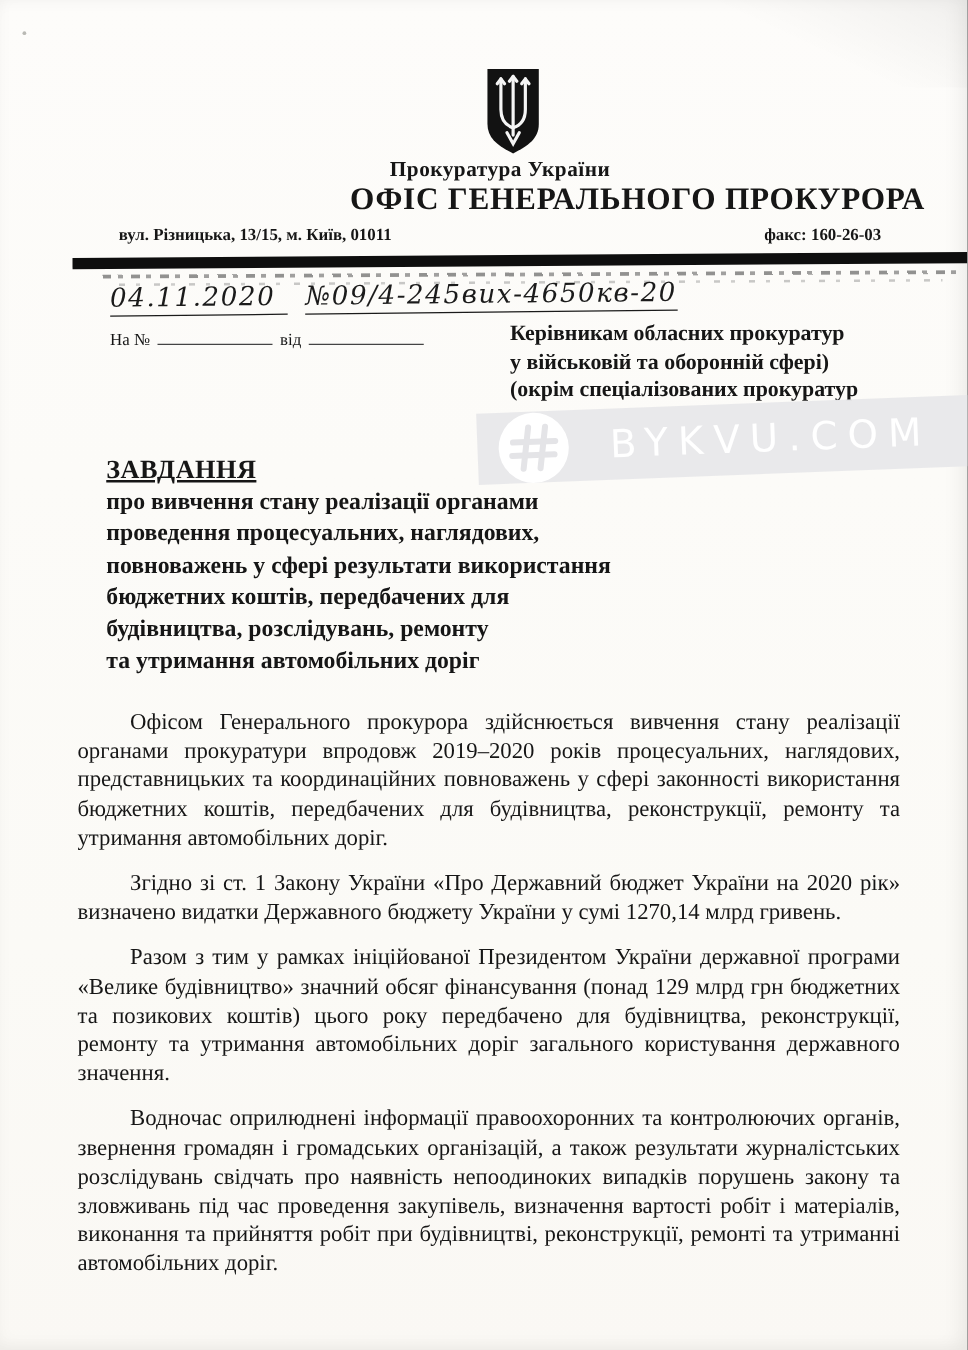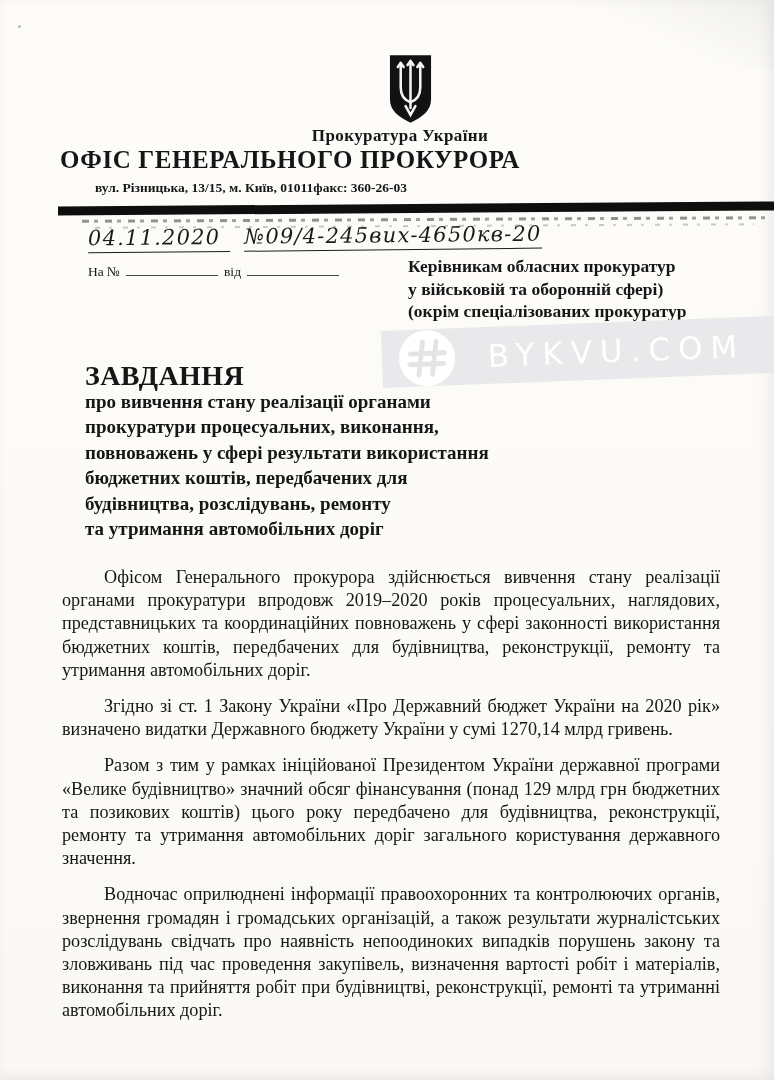--- a/index.html
+++ b/index.html
@@ -14,24 +14,24 @@
     color:#161616;
   }
   .corner-shade{position:absolute;top:0;right:0;width:230px;height:70px;
     background:linear-gradient(205deg,rgba(0,0,0,.05),rgba(0,0,0,0) 55%);}
   .speck{position:absolute;left:18px;top:25px;width:3px;height:3px;background:#b9b9b4;border-radius:50%;}
 
   
   .emblem{position:absolute;left:388px;top:54px;width:45px;height:71px;}
   .agency-small{position:absolute;left:90px;top:126px;width:620px;text-align:center;
     font-size:17px;font-weight:bold;letter-spacing:.4px;}
-  .agency-large{position:absolute;left:60px;top:146px;width:680px;text-align:left;
+  .agency-large{position:absolute;left:60px;top:146px;width:680px;text-align:right;
     font-size:25px;font-weight:bold;letter-spacing:.6px;}
   .addr-row{position:absolute;left:95px;top:180px;width:610px;display:flex;
-    font-size:13.5px;font-weight:bold;}
+    justify-content:space-between;font-size:13.5px;font-weight:bold;}
 
   
   .rule-bar{position:absolute;left:58px;top:204px;right:0;height:9px;background:#0e0e0e;
     transform:rotate(-.4deg);}
   .rule-noise1{position:absolute;left:82px;top:218px;right:4px;height:3px;opacity:.55;
     transform:rotate(-.3deg);
     background:repeating-linear-gradient(90deg,#3a3a3a 0 7px,transparent 7px 12px,#555 12px 16px,transparent 16px 23px);}
   .rule-noise2{position:absolute;left:95px;top:225px;right:20px;height:2px;opacity:.35;
     transform:rotate(-.3deg);
     background:repeating-linear-gradient(90deg,#666 0 5px,transparent 5px 14px,#777 14px 17px,transparent 17px 28px);}
@@ -53,21 +53,21 @@
   
   .watermark{position:absolute;left:382px;top:331px;width:420px;height:57px;
     transform:rotate(-2.2deg);transform-origin:left center;display:flex;align-items:center;}
   .wm-band{position:absolute;inset:0;background:#e8e8ea;opacity:.96;}
   .wm-circle{position:relative;width:58px;height:58px;margin-left:16px;flex:0 0 auto;}
   .wm-text{position:relative;margin-left:32px;font-family:"DejaVu Sans",sans-serif;
     font-size:31px;font-weight:400;letter-spacing:8px;color:rgba(255,255,255,.97);}
 
   
   .title-block{position:absolute;left:85px;top:362px;width:530px;font-weight:bold;}
-  .title-head{font-size:28px;line-height:27px;letter-spacing:.4px;}
+  .title-head{font-size:21px;line-height:27px;letter-spacing:.4px;text-decoration:underline;}
   .title-line{font-size:19px;line-height:25.4px;}
 
   
   .body-block{position:absolute;left:62px;top:566px;width:658px;}
   .body-block p{margin:0 0 13px 0;font-size:18.2px;line-height:23.2px;
     text-align:justify;text-indent:42px;}
 </style>
 </head>
 <body>
 
@@ -86,21 +86,21 @@
         <path d="M13 9 L10 13 M13 9 L16 13"></path>
         <path d="M33 9 L30 13 M33 9 L36 13"></path>
         <path d="M23 7 L20 11 M23 7 L26 11"></path>
       </g>
     </svg>
   </div>
   <div class="agency-small">Прокуратура України</div>
   <div class="agency-large">ОФІС ГЕНЕРАЛЬНОГО ПРОКУРОРА</div>
   <div class="addr-row">
     <span>вул. Різницька, 13/15, м. Київ, 01011</span>
-    <span>факс: 360-26-03</span>
+    <span>факс: 160-26-03</span>
   </div>
 
   <div class="rule-bar"></div>
   <div class="rule-noise1"></div>
   <div class="rule-noise2"></div>
 
   <div class="handwritten">
     <span class="hw-date">04.11.2020</span><span class="hw-number">№09/4-245вих-4650кв-20</span>
   </div>
   <div class="na-line">
@@ -125,21 +125,21 @@
           <path d="M12 36 H47"></path>
         </g>
       </svg>
     </div>
     <div class="wm-text">BYKVU.COM</div>
   </div>
 
   <div class="title-block">
     <div class="title-head">ЗАВДАННЯ</div>
     <div class="title-line">про вивчення стану реалізації органами</div>
-    <div class="title-line">прокуратури процесуальних, виконання,</div>
+    <div class="title-line">проведення процесуальних, наглядових,</div>
     <div class="title-line">повноважень у сфері результати використання</div>
     <div class="title-line">бюджетних коштів, передбачених для</div>
     <div class="title-line">будівництва, розслідувань, ремонту</div>
     <div class="title-line">та утримання автомобільних доріг</div>
   </div>
 
   <div class="body-block">
     <p>Офісом Генерального прокурора здійснюється вивчення стану реалізації органами прокуратури впродовж 2019–2020 років процесуальних, наглядових, представницьких та координаційних повноважень у сфері законності використання бюджетних коштів, передбачених для будівництва, реконструкції, ремонту та утримання автомобільних доріг.</p>
     <p>Згідно зі ст. 1 Закону України «Про Державний бюджет України на 2020 рік» визначено видатки Державного бюджету України у сумі 1270,14 млрд гривень.</p>
     <p>Разом з тим у рамках ініційованої Президентом України державної програми «Велике будівництво» значний обсяг фінансування (понад 129 млрд грн бюджетних та позикових коштів) цього року передбачено для будівництва, реконструкції, ремонту та утримання автомобільних доріг загального користування державного значення.</p>

